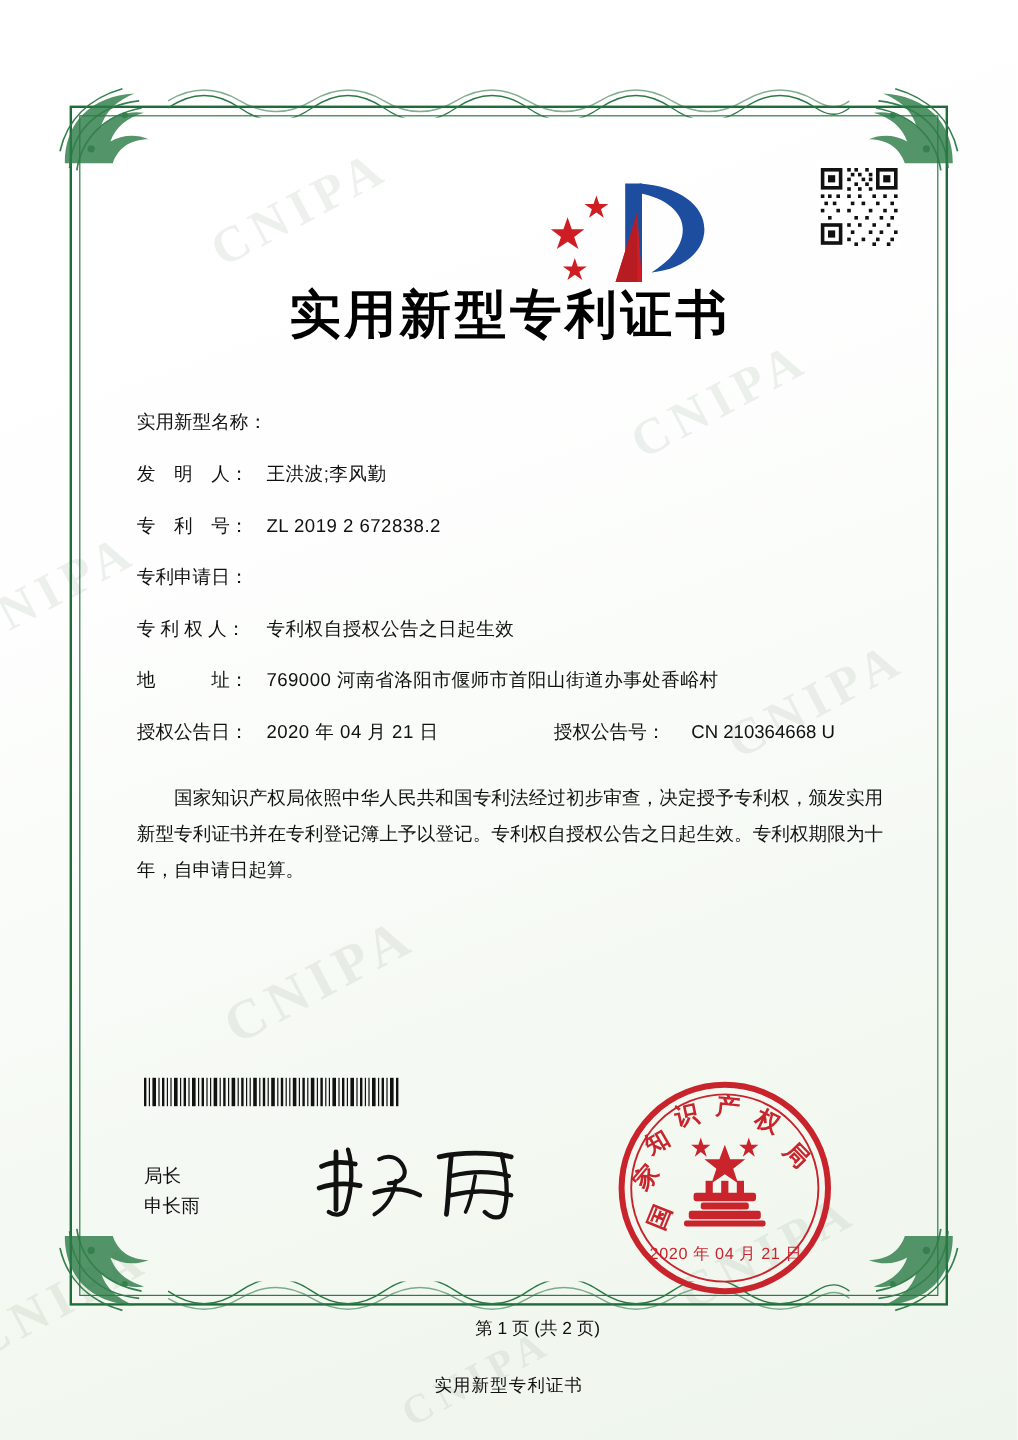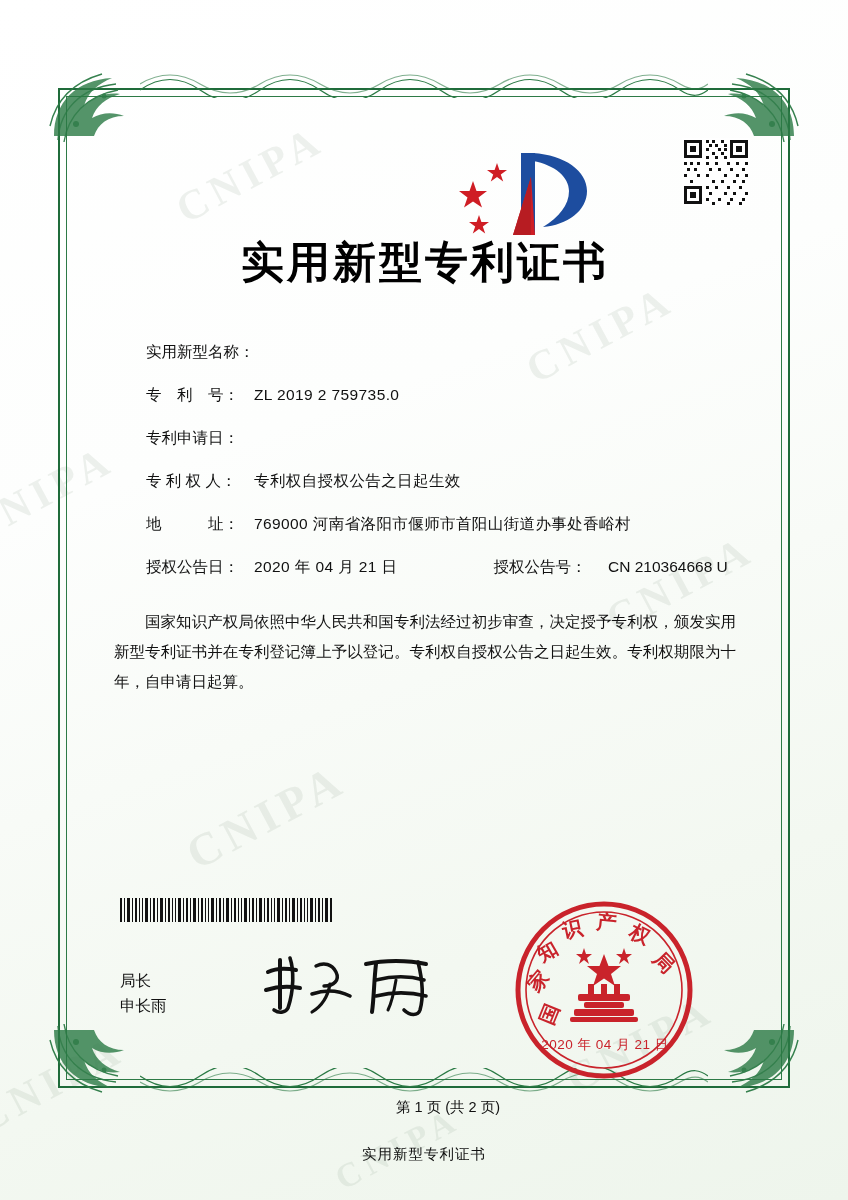--- a/index.html
+++ b/index.html
@@ -151,21 +151,20 @@
     align-items: baseline;
     margin-bottom: 22px;
     font-size: 15.5px;
     color: #111;
   }
   .field-label {
     width: 108px;
     flex: 0 0 108px;
     letter-spacing: 0;
     white-space: pre;
-    margin-left: 32px;
   }
   .field-value {
     flex: 1;
     letter-spacing: .4px;
   }
   .field-row.dual .field-value { flex: 0 0 230px; }
   .field-label2 {
     flex: 0 0 112px;
     text-align: center;
   }
@@ -175,21 +174,20 @@
     margin-top: 30px;
     padding: 0 14px 0 14px;
     font-size: 15.5px;
     line-height: 30px;
     color: #111;
     text-align: justify;
   }
   .paragraphs p {
     margin: 0 0 4px 0;
     text-indent: 2em;
-    font-family: Liberation Mono, monospace;
   }
 
   
   .barcode {
     position: absolute;
     left: 120px;
     top: 898px;
     width: 215px;
     height: 24px;
   }
@@ -427,22 +425,26 @@
       </svg>
     </div>
 
     <div class="main-title">实用新型专利证书</div>
 
     <div class="fields">
       <div class="field-row">
         <div class="field-label">实用新型名称：</div>
       </div>
       <div class="field-row">
+        <div class="field-label">发　明　人：</div>
+        <div class="field-value">王洪波;李风勤</div>
+      </div>
+      <div class="field-row">
         <div class="field-label">专　利　号：</div>
-        <div class="field-value">ZL 2019 2 759735.0</div>
+        <div class="field-value">ZL 2019 2 672838.2</div>
       </div>
       <div class="field-row">
         <div class="field-label">专利申请日：</div>
       </div>
       <div class="field-row">
         <div class="field-label">专 利 权 人：</div>
         <div class="field-value">专利权自授权公告之日起生效</div>
       </div>
       <div class="field-row">
         <div class="field-label">地　　　址：</div>

